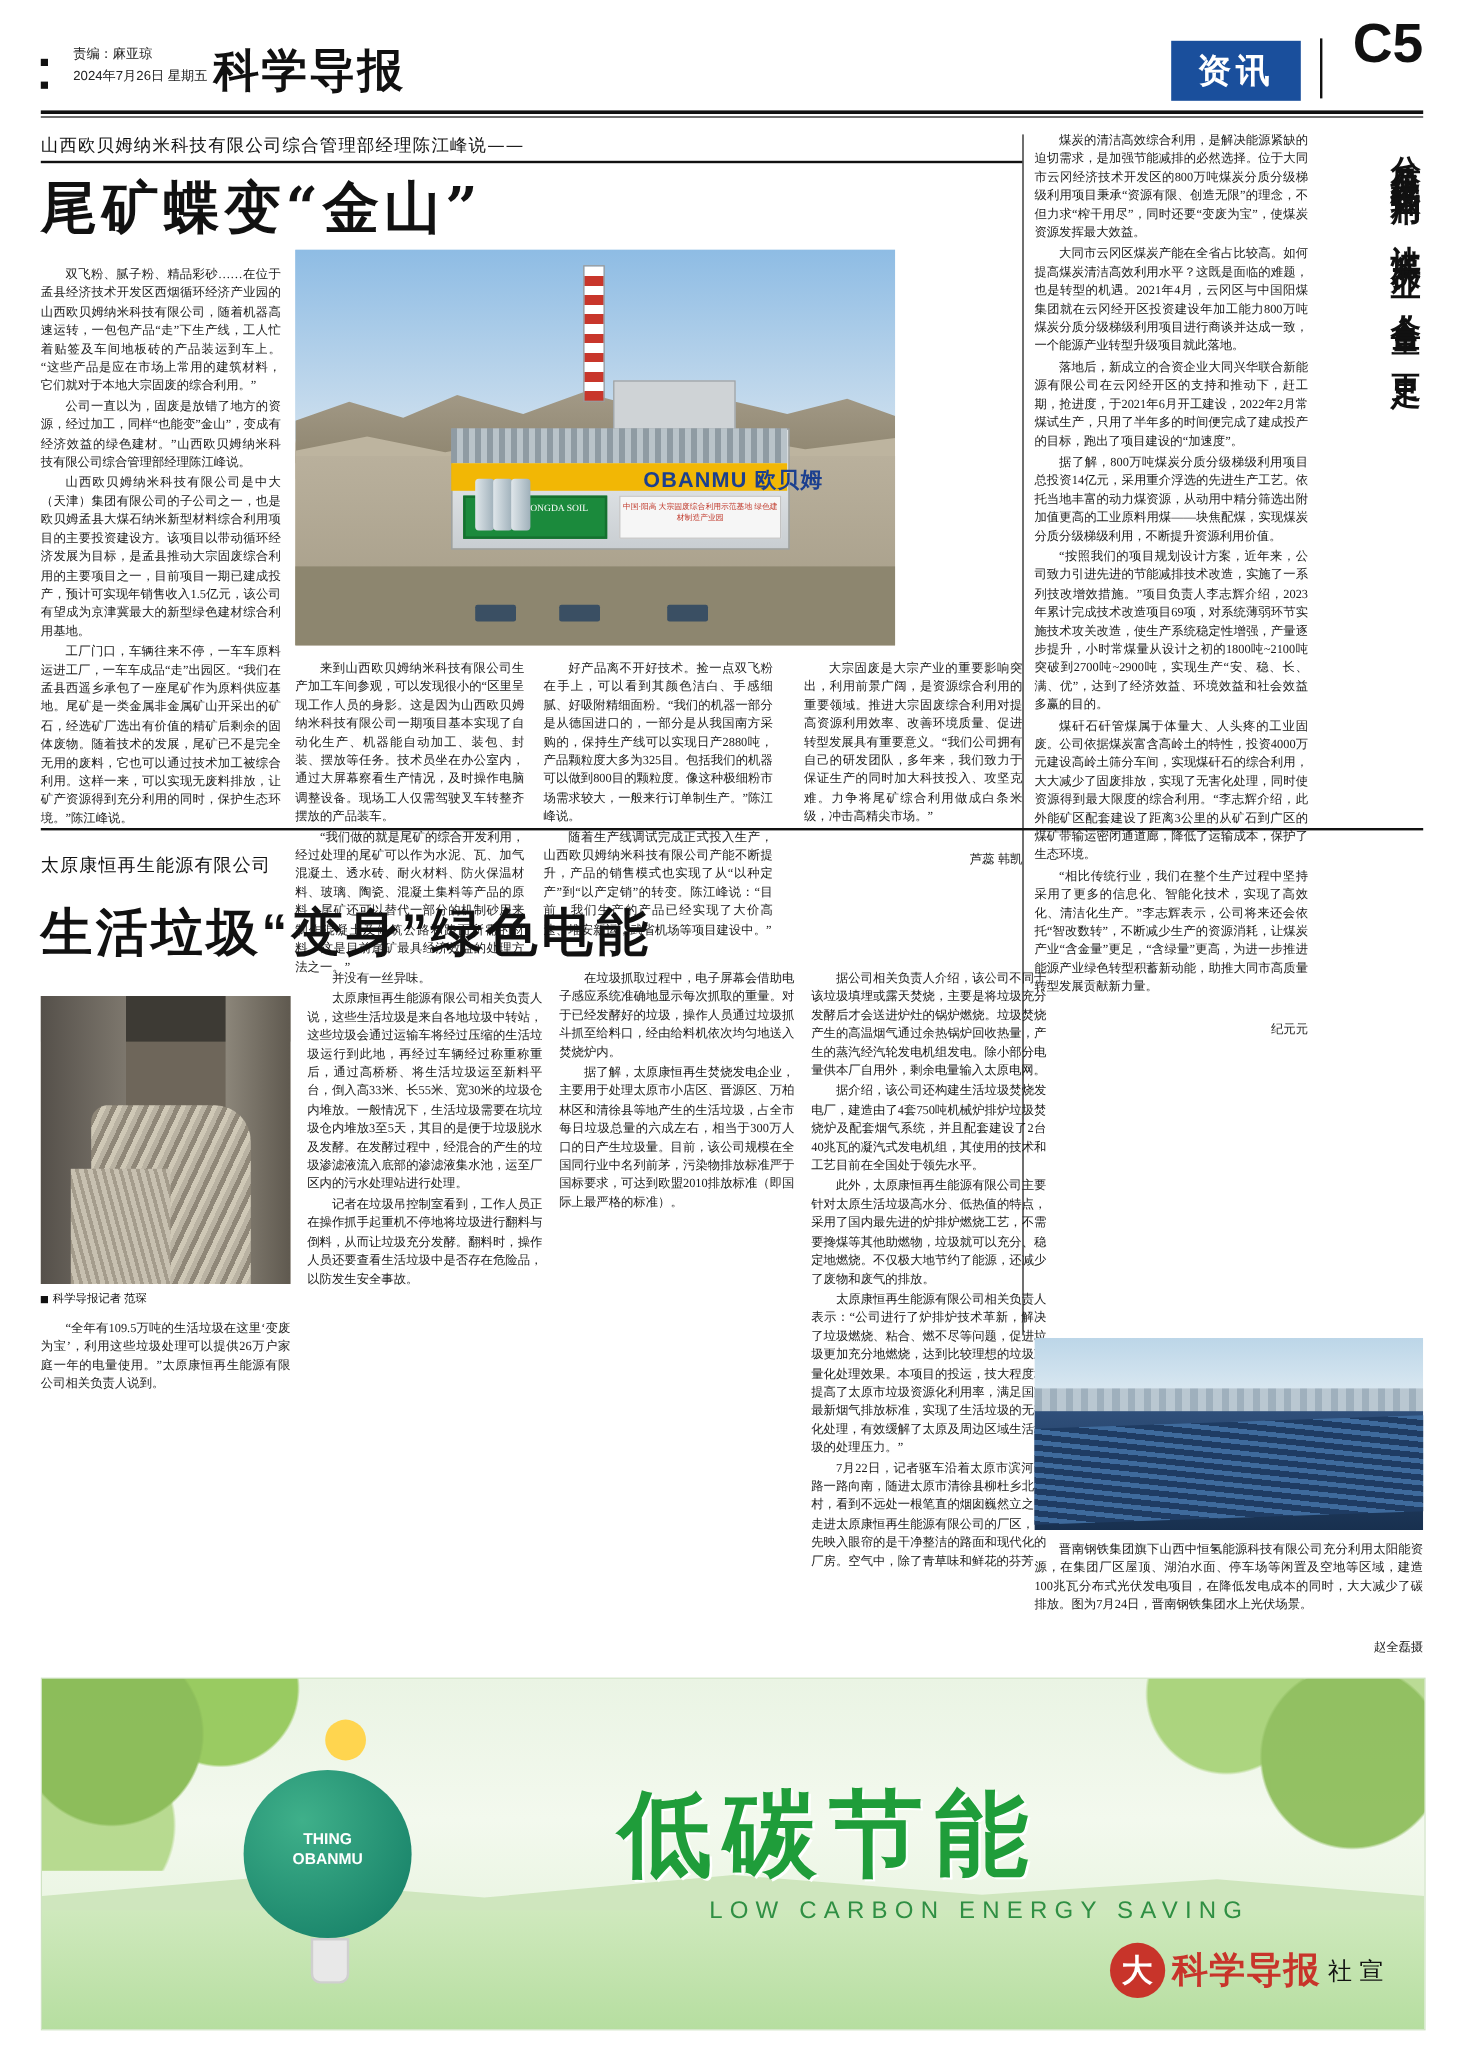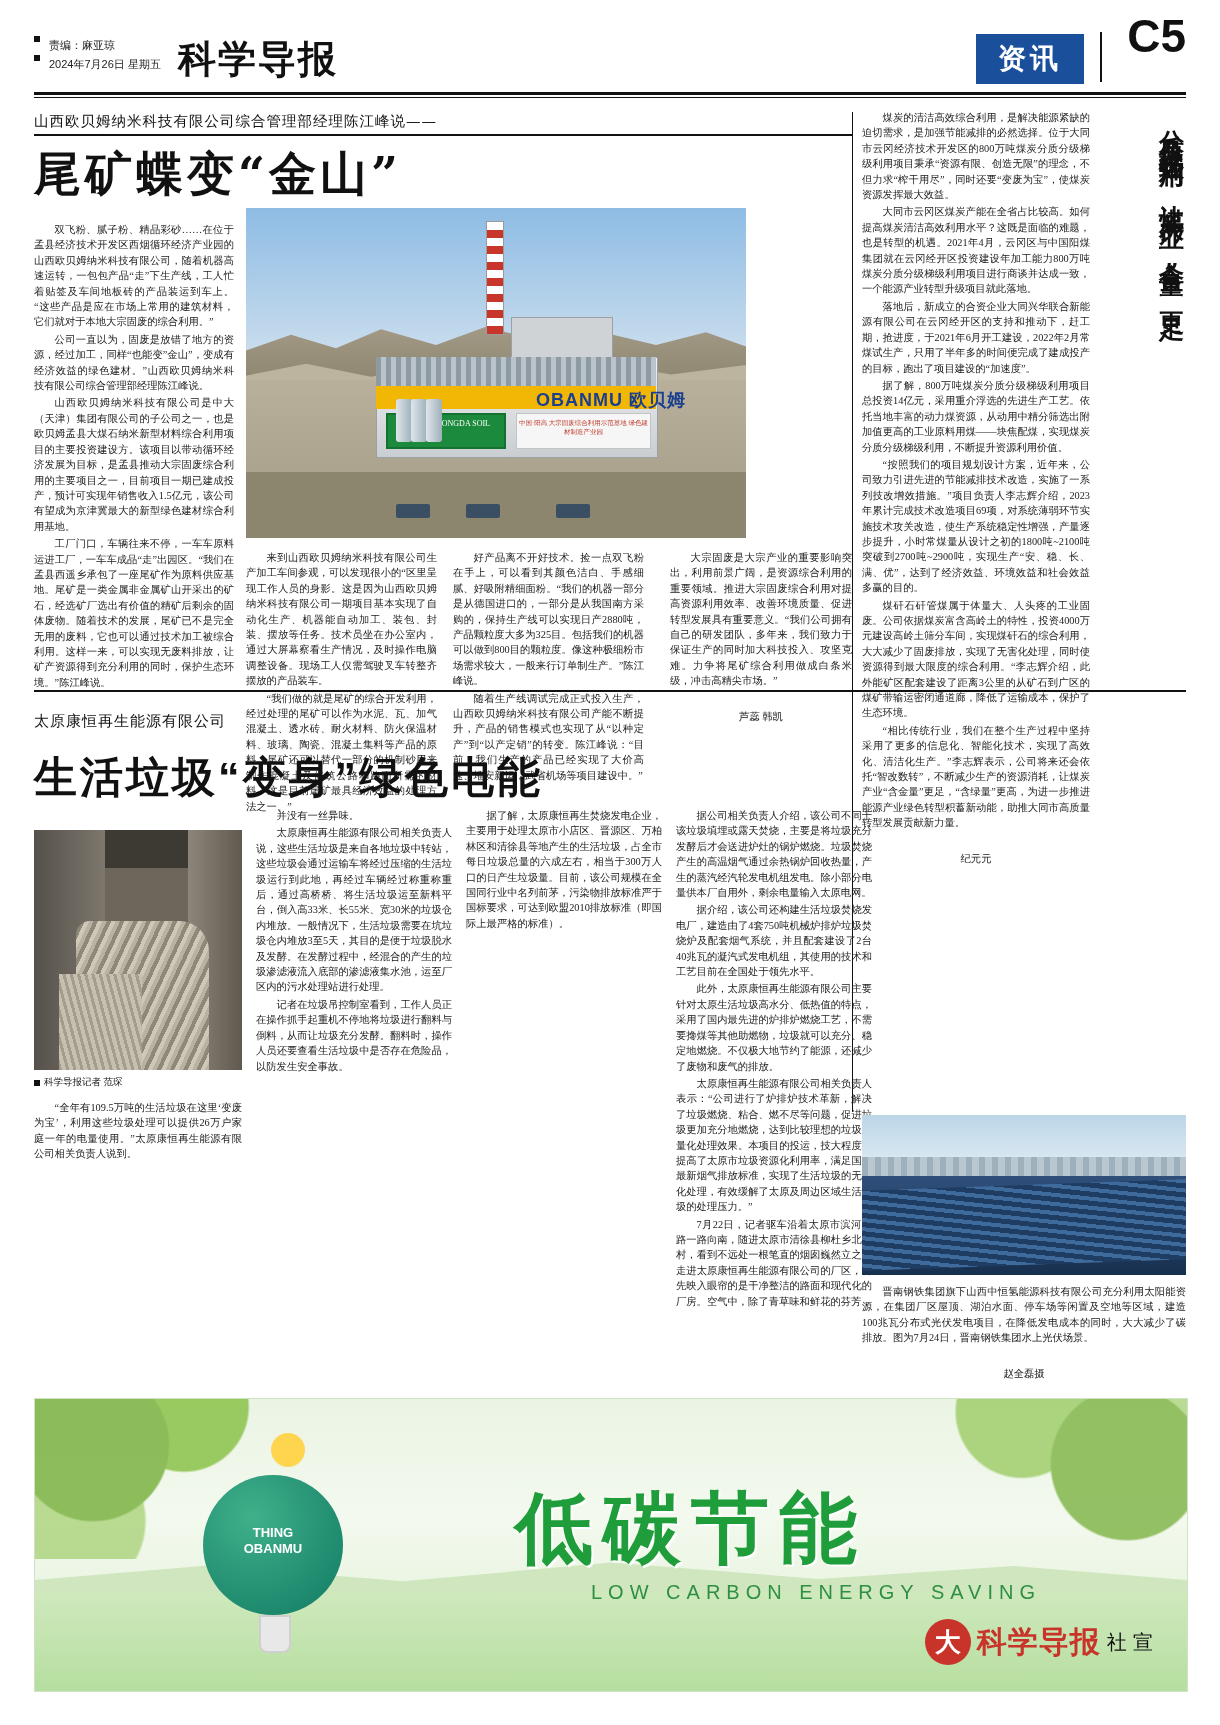--- a/index.html
+++ b/index.html
@@ -9,33 +9,33 @@
     font-family:"Liberation Serif","DejaVu Serif",serif;
     color:#111;
     position:relative;
     overflow:hidden;
   }
   .page{position:relative;width:1220px;height:1725px;}
 
   
   .masthead{position:absolute;left:0;top:0;width:1220px;height:96px;}
   .mast-left{position:absolute;left:34px;top:36px;font-size:11px;line-height:19px;color:#222;font-family:"Liberation Sans",sans-serif;}
-  .mast-left .ln{display:flex;align-items:flex-start;gap:9px;}
+  .mast-left .ln{display:flex;align-items:flex-end;gap:21px;}
   .sq{width:6px;height:6px;background:#111;display:inline-block;}
   .mast-logo{position:absolute;left:178px;top:34px;font-size:38px;letter-spacing:2px;font-weight:bold;color:#111;font-family:"DejaVu Serif",serif;}
   .mast-rule{position:absolute;left:34px;top:92px;width:1152px;height:3px;background:#111;}
   .mast-rule2{position:absolute;left:34px;top:97px;width:1152px;height:1px;background:#111;}
   .badge{position:absolute;right:136px;top:34px;background:#1a4f9c;color:#fff;font-size:28px;font-weight:bold;padding:6px 22px;letter-spacing:4px;font-family:"DejaVu Serif",serif;}
   .badge-line{position:absolute;right:118px;top:32px;width:2px;height:50px;background:#111;}
   .pagenum{position:absolute;right:34px;top:9px;font-size:46px;font-weight:bold;font-family:"Liberation Sans",sans-serif;color:#111;}
 
   
   .col-text{font-size:10.3px;line-height:15.4px;text-align:justify;color:#1a1a1a;}
   .col-text p{margin:0 0 2px 0;text-indent:2em;}
-  .sig{text-align:center;font-size:10.3px;margin-top:20px;}
+  .sig{text-align:right;font-size:10.3px;margin-top:20px;}
 
   
   .a1{position:absolute;left:34px;top:112px;width:818px;}
   .a1-kicker{font-size:14.5px;color:#111;letter-spacing:1px;margin-bottom:2px;font-family:"DejaVu Serif",serif;}
   .a1-rule{width:818px;height:2px;background:#111;margin:3px 0 12px 0;}
   .a1-title{font-size:47px;font-weight:bold;letter-spacing:4px;color:#111;font-family:"DejaVu Serif",serif;line-height:1.1;}
   .a1-body{position:absolute;left:0;top:110px;width:200px;}
   .a1-photo{position:absolute;left:212px;top:96px;width:500px;height:330px;overflow:hidden;}
   .a1-cols-lower{position:absolute;left:212px;top:438px;width:606px;display:flex;gap:16px;}
   .a1-cols-lower .c{width:191px;}
@@ -231,20 +231,21 @@
       <p>“全年有109.5万吨的生活垃圾在这里‘变废为宝’，利用这些垃圾处理可以提供26万户家庭一年的电量使用。”太原康恒再生能源有限公司相关负责人说到。</p>
     </div>
 
     <div class="a2-c2 col-text">
       <p>并没有一丝异味。</p>
       <p>太原康恒再生能源有限公司相关负责人说，这些生活垃圾是来自各地垃圾中转站，这些垃圾会通过运输车将经过压缩的生活垃圾运行到此地，再经过车辆经过称重称重后，通过高桥桥、将生活垃圾运至新料平台，倒入高33米、长55米、宽30米的垃圾仓内堆放。一般情况下，生活垃圾需要在坑垃圾仓内堆放3至5天，其目的是便于垃圾脱水及发酵。在发酵过程中，经混合的产生的垃圾渗滤液流入底部的渗滤液集水池，运至厂区内的污水处理站进行处理。</p>
       <p>记者在垃圾吊控制室看到，工作人员正在操作抓手起重机不停地将垃圾进行翻料与倒料，从而让垃圾充分发酵。翻料时，操作人员还要查看生活垃圾中是否存在危险品，以防发生安全事故。</p>
       <p></p>
     </div>
     <div class="a2-c3 col-text">
+      <p>在垃圾抓取过程中，电子屏幕会借助电子感应系统准确地显示每次抓取的重量。对于已经发酵好的垃圾，操作人员通过垃圾抓斗抓至给料口，经由给料机依次均匀地送入焚烧炉内。</p>
       <p>据了解，太原康恒再生焚烧发电企业，主要用于处理太原市小店区、晋源区、万柏林区和清徐县等地产生的生活垃圾，占全市每日垃圾总量的六成左右，相当于300万人口的日产生垃圾量。目前，该公司规模在全国同行业中名列前茅，污染物排放标准严于国标要求，可达到欧盟2010排放标准（即国际上最严格的标准）。</p>
     </div>
     <div class="a2-c4 col-text">
       <p>据公司相关负责人介绍，该公司不同于该垃圾填埋或露天焚烧，主要是将垃圾充分发酵后才会送进炉灶的锅炉燃烧。垃圾焚烧产生的高温烟气通过余热锅炉回收热量，产生的蒸汽经汽轮发电机组发电。除小部分电量供本厂自用外，剩余电量输入太原电网。</p>
       <p>据介绍，该公司还构建生活垃圾焚烧发电厂，建造由了4套750吨机械炉排炉垃圾焚烧炉及配套烟气系统，并且配套建设了2台40兆瓦的凝汽式发电机组，其使用的技术和工艺目前在全国处于领先水平。</p>
       <p>此外，太原康恒再生能源有限公司主要针对太原生活垃圾高水分、低热值的特点，采用了国内最先进的炉排炉燃烧工艺，不需要搀煤等其他助燃物，垃圾就可以充分、稳定地燃烧。不仅极大地节约了能源，还减少了废物和废气的排放。</p>
       <p>太原康恒再生能源有限公司相关负责人表示：“公司进行了炉排炉技术革新，解决了垃圾燃烧、粘合、燃不尽等问题，促进垃圾更加充分地燃烧，达到比较理想的垃圾减量化处理效果。本项目的投运，技大程度地提高了太原市垃圾资源化利用率，满足国家最新烟气排放标准，实现了生活垃圾的无害化处理，有效缓解了太原及周边区域生活垃圾的处理压力。”</p>
       <p>7月22日，记者驱车沿着太原市滨河西路一路向南，随进太原市清徐县柳杜乡北杜村，看到不远处一根笔直的烟囱巍然立之，走进太原康恒再生能源有限公司的厂区，首先映入眼帘的是干净整洁的路面和现代化的厂房。空气中，除了青草味和鲜花的芬芳，</p>
     </div>
   </div>

